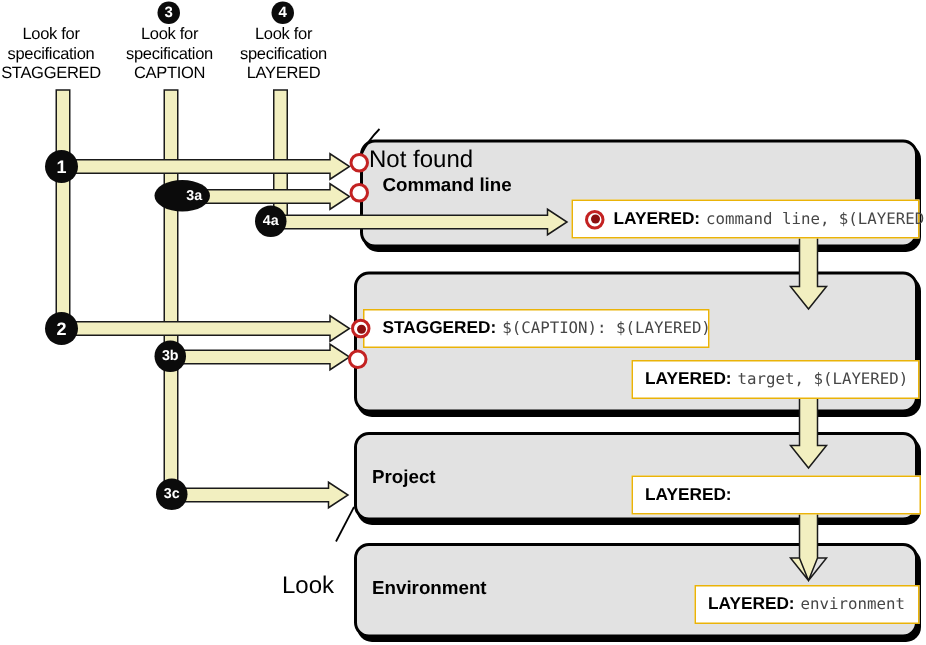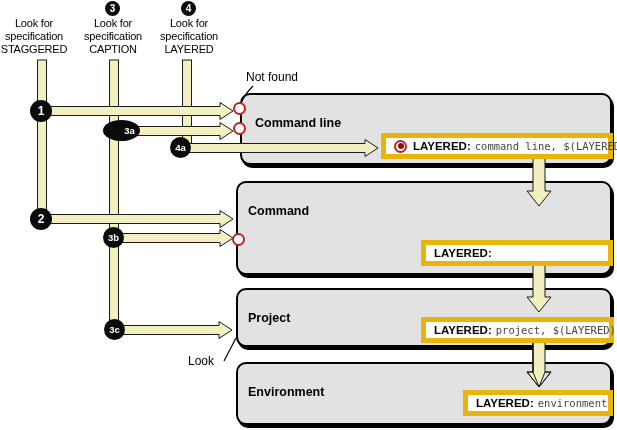--- a/index.html
+++ b/index.html
@@ -17,21 +17,21 @@
   #scope-cmdline .scope-title{padding-left:13px;}
   #scope-target{left:236px;top:181px;width:376px;height:94px;}
   #scope-project{left:236px;top:288px;width:376px;height:59px;}
   #scope-environment{left:236px;top:362px;width:376px;height:63px;}
   
   #arrow-layer{position:absolute;left:0;top:0;z-index:2;}
   .cream{fill:#f2efc0;stroke:#1a1a1a;stroke-width:1;}
   .leader{fill:none;stroke:#000;stroke-width:1.2;}
   
   .spec{
-    position:absolute;background:#fff;border:5px solid #eab308;height:26px;
+    position:absolute;background:#fff;border:1px solid #eab308;height:26px;
     display:flex;align-items:center;white-space:nowrap;box-sizing:border-box;z-index:3;
   }
   .spec .name{font-weight:bold;font-size:11.5px;}
   .spec .value{font-family:"DejaVu Sans Mono",monospace;font-size:10.5px;color:#464646;margin-left:4px;}
   #spec-cmdline-layered{left:381px;top:133px;width:232px;padding-left:8px;}
   #spec-target-staggered{left:242px;top:206px;width:231px;padding-left:12px;}
   #spec-target-layered{left:421px;top:240px;width:192px;padding-left:8px;}
   #spec-project-caption{left:242px;top:317px;width:173px;padding-left:12px;}
   #spec-project-layered{left:421px;top:317px;width:193px;padding-left:8px;}
   #spec-env-layered{left:463px;top:390px;width:150px;padding-left:8px;}
@@ -67,21 +67,21 @@
   #badge-4a{left:170px;top:137px;}
   
   .col-label{
     position:absolute;width:90px;top:17px;text-align:center;font-size:11px;
     line-height:13px;letter-spacing:-0.2px;white-space:pre-line;z-index:3;
   }
   #col-staggered{left:-11px;}
   #col-caption{left:68px;}
   #col-layered{left:144px;}
   
-  .annotation{position:absolute;font-size:12px;z-index:4;}
+  .annotation{position:absolute;font-size:16px;z-index:4;margin-top:28px;}
   #note-not-found{left:246px;top:70px;}
   #note-found{left:188px;top:354px;}
 </style>
 </head>
 <body>
 
 <div id="canvas">
 
   <div class="scope" id="scope-cmdline">
     <div class="scope-title">Command line</div>
@@ -138,26 +138,31 @@
 
   <div class="nf-circle" id="circle-cmdline-1"></div>
   <div class="nf-circle" id="circle-cmdline-2"></div>
   <div class="nf-circle" id="circle-target"></div>
 
   <div class="spec" id="spec-cmdline-layered">
     <span class="found-dot"></span>
     <span class="name">LAYERED:</span>
     <span class="value">command line, $(LAYERED)</span>
   </div>
+  <div class="spec" id="spec-target-staggered">
+    <span class="found-dot edge-dot"></span>
+    <span class="name">STAGGERED:</span>
+    <span class="value">$(CAPTION): $(LAYERED)</span>
+  </div>
   <div class="spec" id="spec-target-layered">
     <span class="name">LAYERED:</span>
+    <span class="value">target, $(LAYERED)</span>
   </div>
   <div class="spec" id="spec-project-layered">
     <span class="name">LAYERED:</span>
-    <span class="value">project, $(LAYERED)</span>
   </div>
   <div class="spec" id="spec-env-layered">
     <span class="name">LAYERED:</span>
     <span class="value">environment</span>
   </div>
 
   <div class="annotation" id="note-not-found">Not found</div>
   <div class="annotation" id="note-found">Look</div>
 
 </div>

